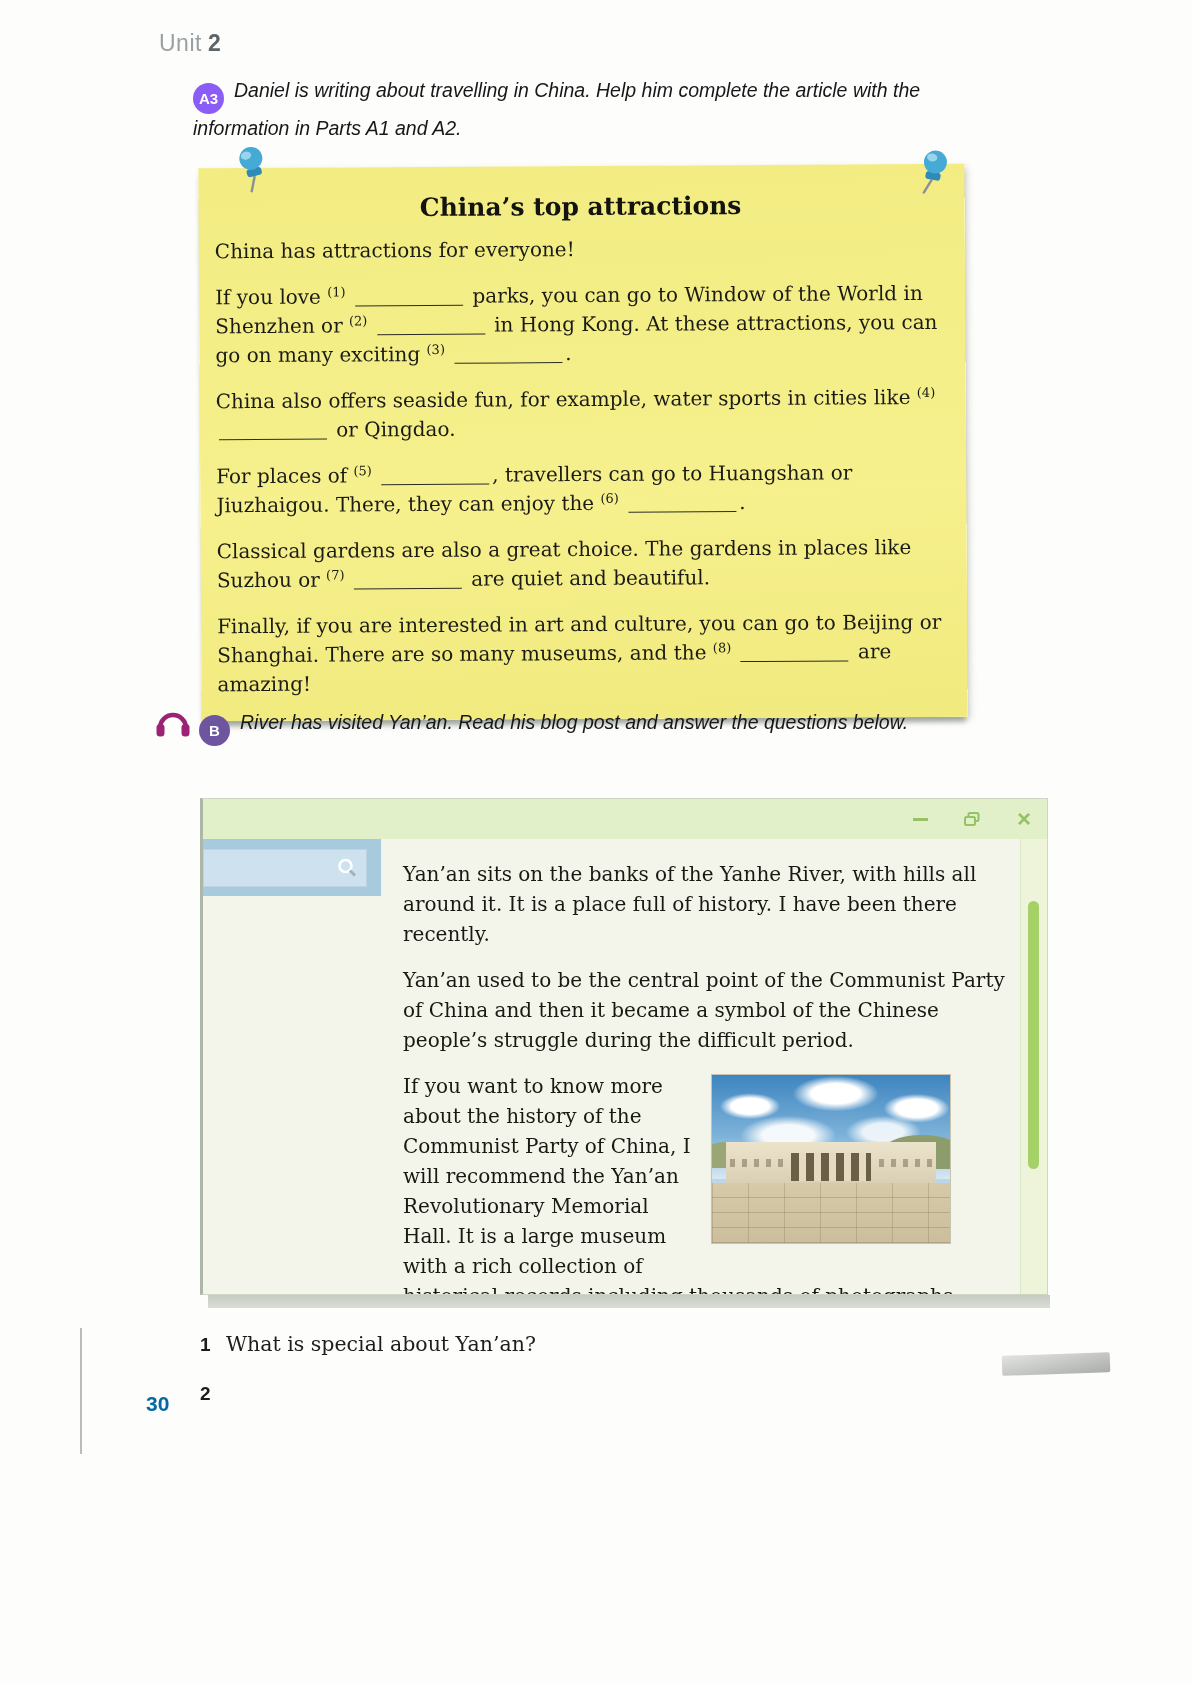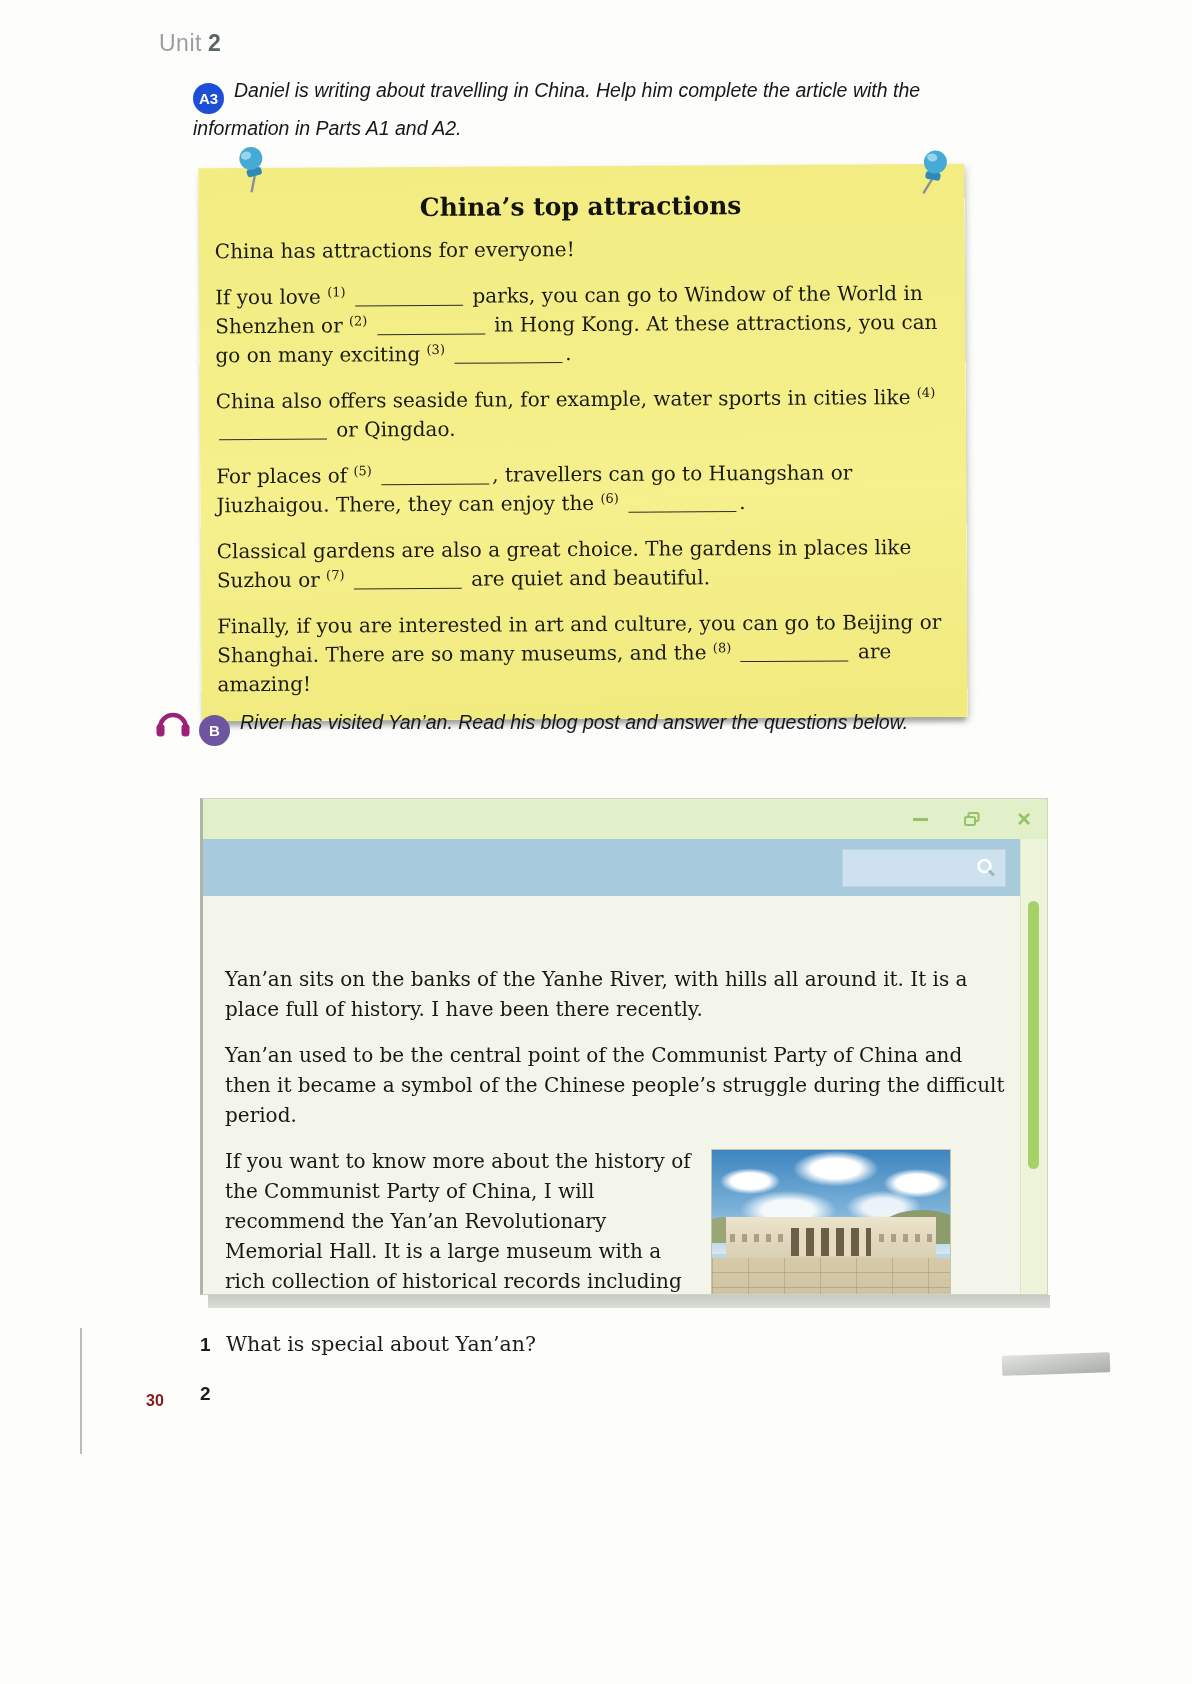--- a/index.html
+++ b/index.html
@@ -8,21 +8,21 @@
 
   
   .unit-header{position:absolute;left:159px;top:30px;font-family:"Liberation Sans",sans-serif;
                font-size:23px;color:#9aa0a2;letter-spacing:.5px;}
   .unit-header b{color:#5c6668;font-weight:700;margin-left:6px;}
 
   
   .instr{position:absolute;font-family:"Liberation Sans",sans-serif;font-style:italic;
          font-size:19.5px;line-height:29px;color:#17171a;}
   .instr-a3{left:193px;top:76px;width:772px;}
-  .badge{display:inline-block;width:31px;height:31px;border-radius:50%;background:#1d4ed8;
+  .badge{display:inline-block;width:31px;height:31px;border-radius:50%;background:#8b5cf6;
          color:#fff;text-align:center;line-height:31px;font-style:normal;font-weight:700;
          font-size:15px;vertical-align:-7px;margin-right:10px;font-family:"Liberation Sans",sans-serif;}
 
   
   .note{position:absolute;left:200px;top:166px;width:766px;box-sizing:border-box;
         padding:26px 18px 22px 16px;background:linear-gradient(178deg,#f2ec82,#f6f08d 60%,#f1ea7e);
         transform:rotate(-0.35deg);
         box-shadow:0 7px 5px -2px rgba(110,120,110,.55), 3px 3px 6px rgba(120,120,100,.25);}
   .note-title{text-align:center;font-weight:700;font-size:25px;margin:0 0 14px 0;color:#131310;}
   .note p{margin:0 0 17px 0;font-size:20px;line-height:29px;color:#1b1b16;}
@@ -43,21 +43,21 @@
   
   .window{position:absolute;left:200px;top:798px;width:848px;height:497px;
           background:#f3f5ea;border:1px solid #ccd6c3;border-left:3px solid #aeb6a8;
           box-sizing:border-box;display:flex;flex-direction:column;}
   .titlebar{height:40px;background:#e1f0c8;display:flex;align-items:center;justify-content:flex-end;
             padding-right:10px;gap:26px;flex:0 0 auto;}
   .winbtn{width:26px;height:24px;display:flex;align-items:center;justify-content:center;cursor:default;}
   .min-glyph{width:15px;height:3px;background:#96c266;}
   .close-glyph{font-family:"Liberation Sans",sans-serif;font-size:24px;font-weight:700;color:#96c266;line-height:20px;}
   .win-body{flex:1;display:flex;min-height:0;}
-  .win-main{flex:1;display:flex;flex-direction:column;min-width:0;gap:48px;}
+  .win-main{flex:1;display:flex;flex-direction:row;min-width:0;}
   .toolbar{height:57px;background:#a7cbdc;display:flex;align-items:center;justify-content:flex-end;flex:0 0 auto;}
   .searchbox{width:162px;height:36px;background:#cde2ee;border:1px solid #bcd4e2;margin-right:14px;
              display:flex;align-items:center;}
   .searchbox input{flex:1;border:none;background:transparent;outline:none;height:100%;
                    font-family:"Liberation Sans",sans-serif;font-size:15px;color:#24414f;padding:0 4px 0 8px;min-width:0;}
   .scrollcol{flex:0 0 26px;background:#edf4da;border-left:1px solid #dde8c8;position:relative;}
   .scrollthumb{position:absolute;left:7px;top:62px;width:11px;height:268px;border-radius:6px;background:#a6d168;}
   .content{flex:1;padding:20px 14px 16px 22px;overflow:hidden;}
   .content p, .content .blog-p{margin:0 0 16px 0;font-size:20px;line-height:30px;color:#191914;}
 
@@ -90,21 +90,21 @@
 
   .window-shadow{position:absolute;left:208px;top:1295px;width:842px;height:13px;
                  background:linear-gradient(#c6cbc3,#d9ddd5);filter:blur(.4px);}
 
   
   .questions{position:absolute;left:200px;top:1330px;width:860px;}
   .qrow{display:flex;margin-bottom:20px;font-size:20.5px;line-height:28px;}
   .qnum{font-family:"Liberation Sans",sans-serif;font-weight:700;font-size:19px;width:26px;flex:0 0 26px;
         color:#1c1c1c;padding-top:1px;}
   .page-num{position:absolute;left:146px;top:1392px;font-family:"Liberation Sans",sans-serif;
-            font-weight:700;font-size:16px;color:#7f1d1d;}
+            font-weight:700;font-size:21px;color:#0369a1;}
 
   
   .left-rule{position:absolute;left:80px;top:1328px;width:2px;height:126px;background:#b9bdb9;}
   .corner-wedge{position:absolute;left:1002px;top:1354px;width:108px;height:20px;
                 background:linear-gradient(to bottom right,#dddfda,#9b9f9c);transform:rotate(-2deg);
                 border-radius:2px;opacity:.85;}
 </style>
 </head>
 <body>
 

